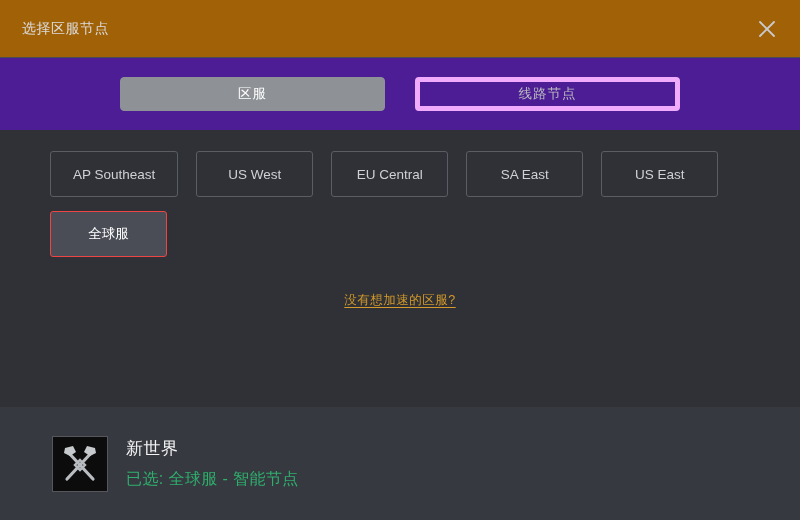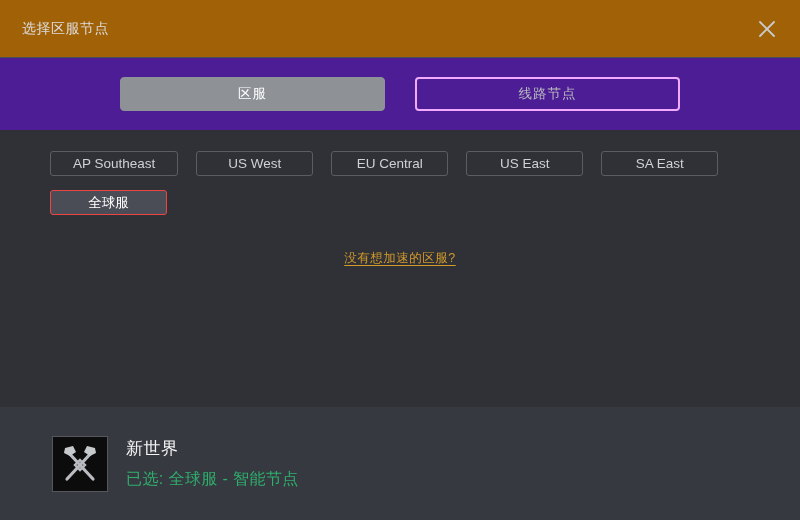--- a/index.html
+++ b/index.html
@@ -69,41 +69,41 @@
     box-sizing: border-box;
   }
   .tab.active {
     background: #8e9297;
     color: #ffffff;
     border: 1px solid #8e9297;
   }
   .tab.inactive {
     background: transparent;
     color: #b9bbbe;
-    border: 2px solid #f0abfc;
+    border: 5px solid #f0abfc;
   }
 
   
   .content {
     flex: 1 1 auto;
     background: #2f3136;
     padding: 21px 0 0 0;
     position: relative;
     box-sizing: border-box;
   }
   .region-grid {
     display: flex;
     flex-wrap: wrap;
     gap: 14px 18px;
     padding: 0 50px;
     box-sizing: border-box;
   }
   .region-btn {
     min-width: 117px;
-    height: 25px;
+    height: 46px;
     padding: 0 22px;
     border-radius: 3px;
     display: flex;
     align-items: center;
     justify-content: center;
     font-size: 13.5px;
     cursor: pointer;
     box-sizing: border-box;
     background: transparent;
     border: 1px solid #5a5d63;
@@ -195,24 +195,24 @@
       <div class="region-btn">
         <span>AP Southeast</span>
       </div>
       <div class="region-btn">
         <span>US West</span>
       </div>
       <div class="region-btn">
         <span>EU Central</span>
       </div>
       <div class="region-btn">
+        <span>SA East</span>
+      </div>
+      <div class="region-btn">
         <span>US East</span>
-      </div>
-      <div class="region-btn">
-        <span>SA East</span>
       </div>
       <div class="region-btn selected">
         <span>全球服</span>
       </div>
     </div>
 
     <div class="link-row">
       <span class="missing-link">没有想加速的区服?</span>
     </div>
   </div>

